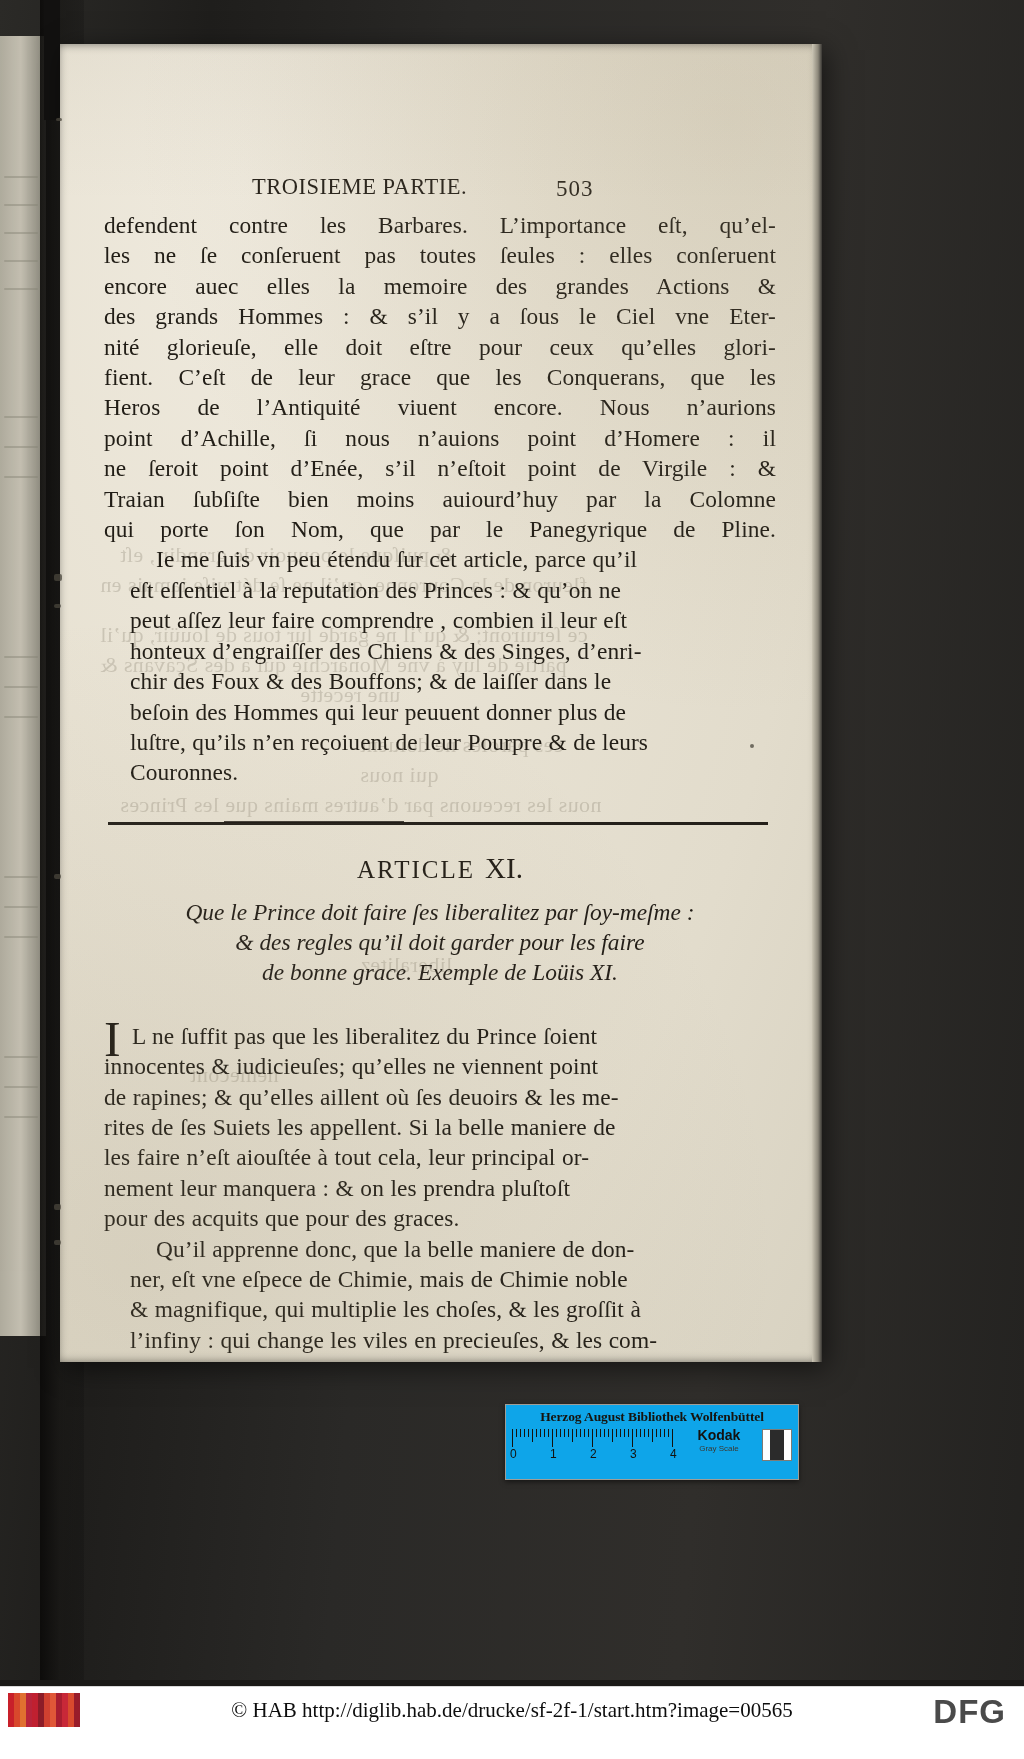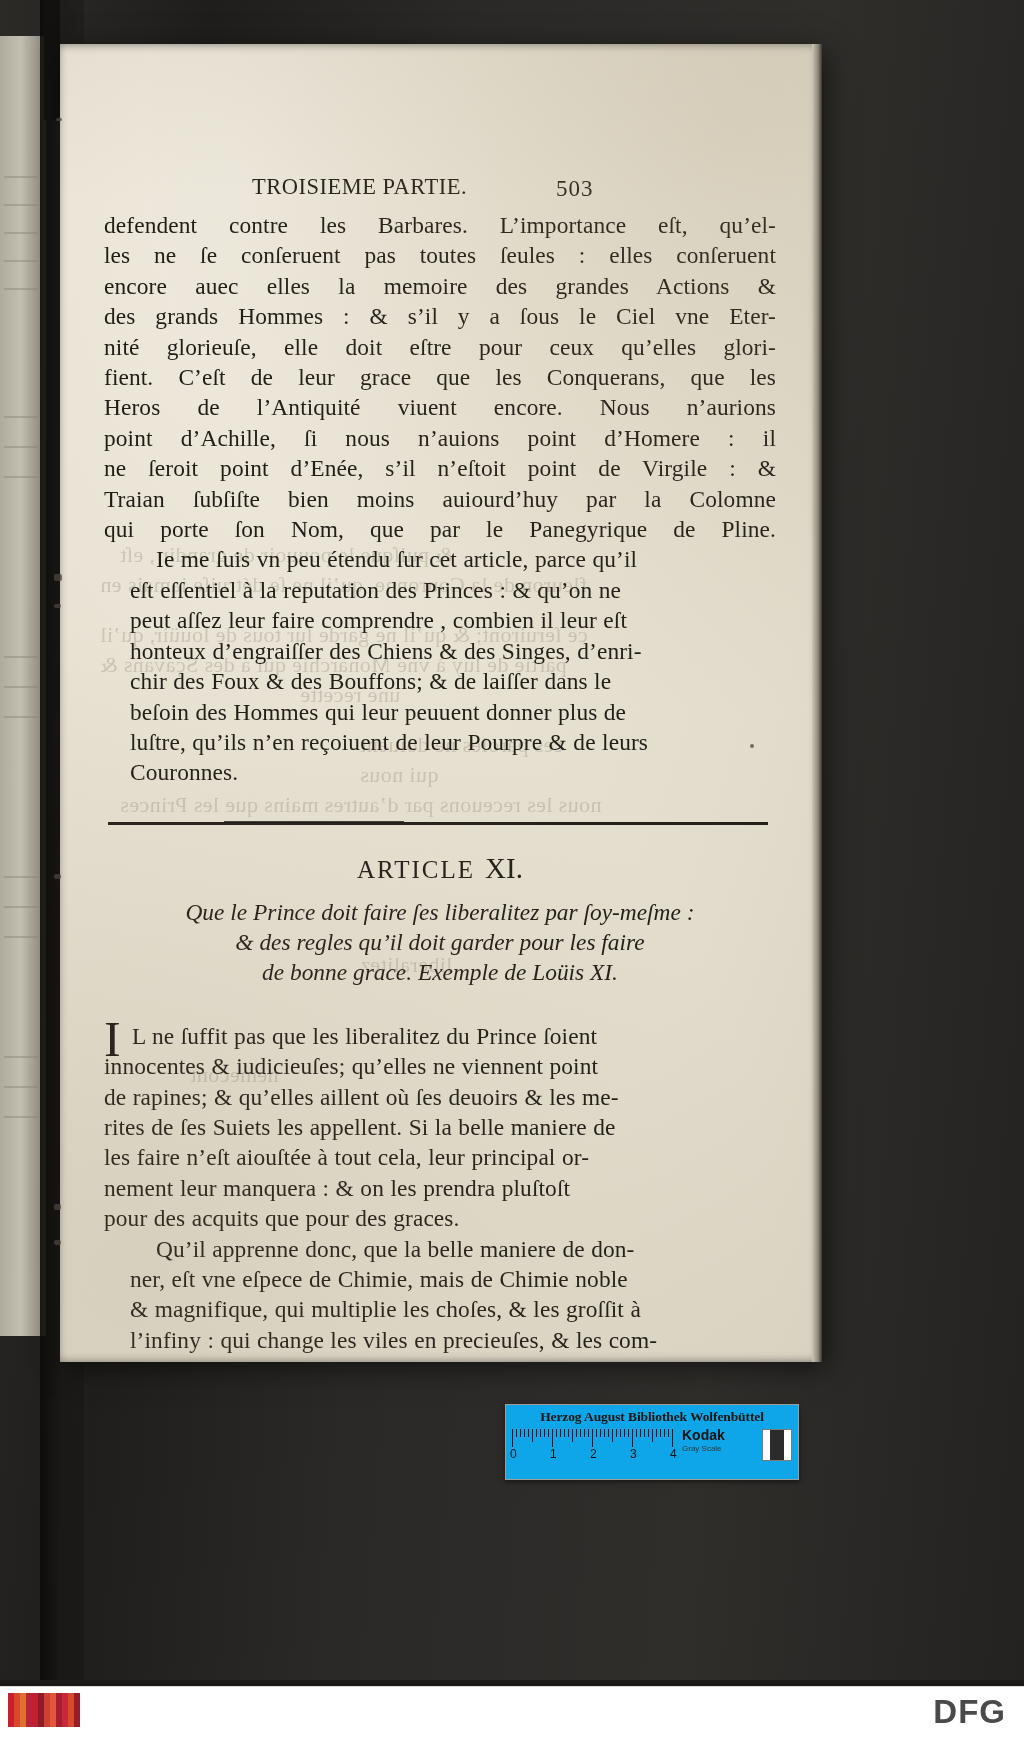--- a/index.html
+++ b/index.html
@@ -118,21 +118,21 @@
   #target-title{
     text-align:center;font-family:"Liberation Serif",serif;font-weight:bold;
     font-size:13.5px;color:#16140f;padding-top:4px;letter-spacing:-.1px;
   }
   #target-body{position:relative;height:48px;}
   #ruler{position:absolute;left:6px;top:4px;width:160px;height:18px;}
   #ruler .tick{position:absolute;top:0;width:1px;background:#14120e;}
   #ruler-nums{position:absolute;left:4px;top:22px;width:164px;height:16px;
               font-family:"Liberation Sans",sans-serif;font-size:12px;color:#14120e;}
   #ruler-nums span{position:absolute;}
-  #kodak-mark{position:absolute;left:176px;top:2px;width:74px;}
+  #kodak-mark{position:absolute;left:176px;top:2px;width:74px;text-align:center;}
   #kodak-word{font-family:"Liberation Sans",sans-serif;font-weight:bold;font-size:14px;color:#141210;}
   #kodak-sub{font-family:"Liberation Sans",sans-serif;font-size:8px;color:#3a3832;margin-top:1px;}
   #patch-strip{position:absolute;left:256px;top:4px;width:28px;height:30px;
     background:linear-gradient(90deg,#ffffff 0 26%,#2b2b2b 26% 74%,#ffffff 74% 100%);border:1px solid #7d7b75;}
 
   
   #footer-bar{
     position:absolute;left:0;top:1686px;width:1024px;height:73px;background:#ffffff;
     border-top:1px solid #d8d8d8;
   }
@@ -339,14 +339,15 @@
       <i style="background: rgb(184, 36, 58); left: 18px;"></i>
       <i style="background: rgb(192, 32, 48); left: 24px;"></i>
       <i style="background: rgb(140, 28, 40); left: 30px;"></i>
       <i style="background: rgb(208, 64, 48); left: 36px;"></i>
       <i style="background: rgb(224, 88, 56); left: 42px;"></i>
       <i style="background: rgb(168, 30, 48); left: 48px;"></i>
       <i style="background: rgb(200, 40, 56); left: 54px;"></i>
       <i style="background: rgb(216, 74, 46); left: 60px;"></i>
       <i style="background: rgb(152, 28, 42); left: 66px;"></i>
     </div>
+  <div id="footer-credit">© HAB http://diglib.hab.de/drucke/sf-2f-1/start.htm?image=00565</div>
   <div id="dfg-logo">DFG</div>
 </div>
 
 </body></html>

